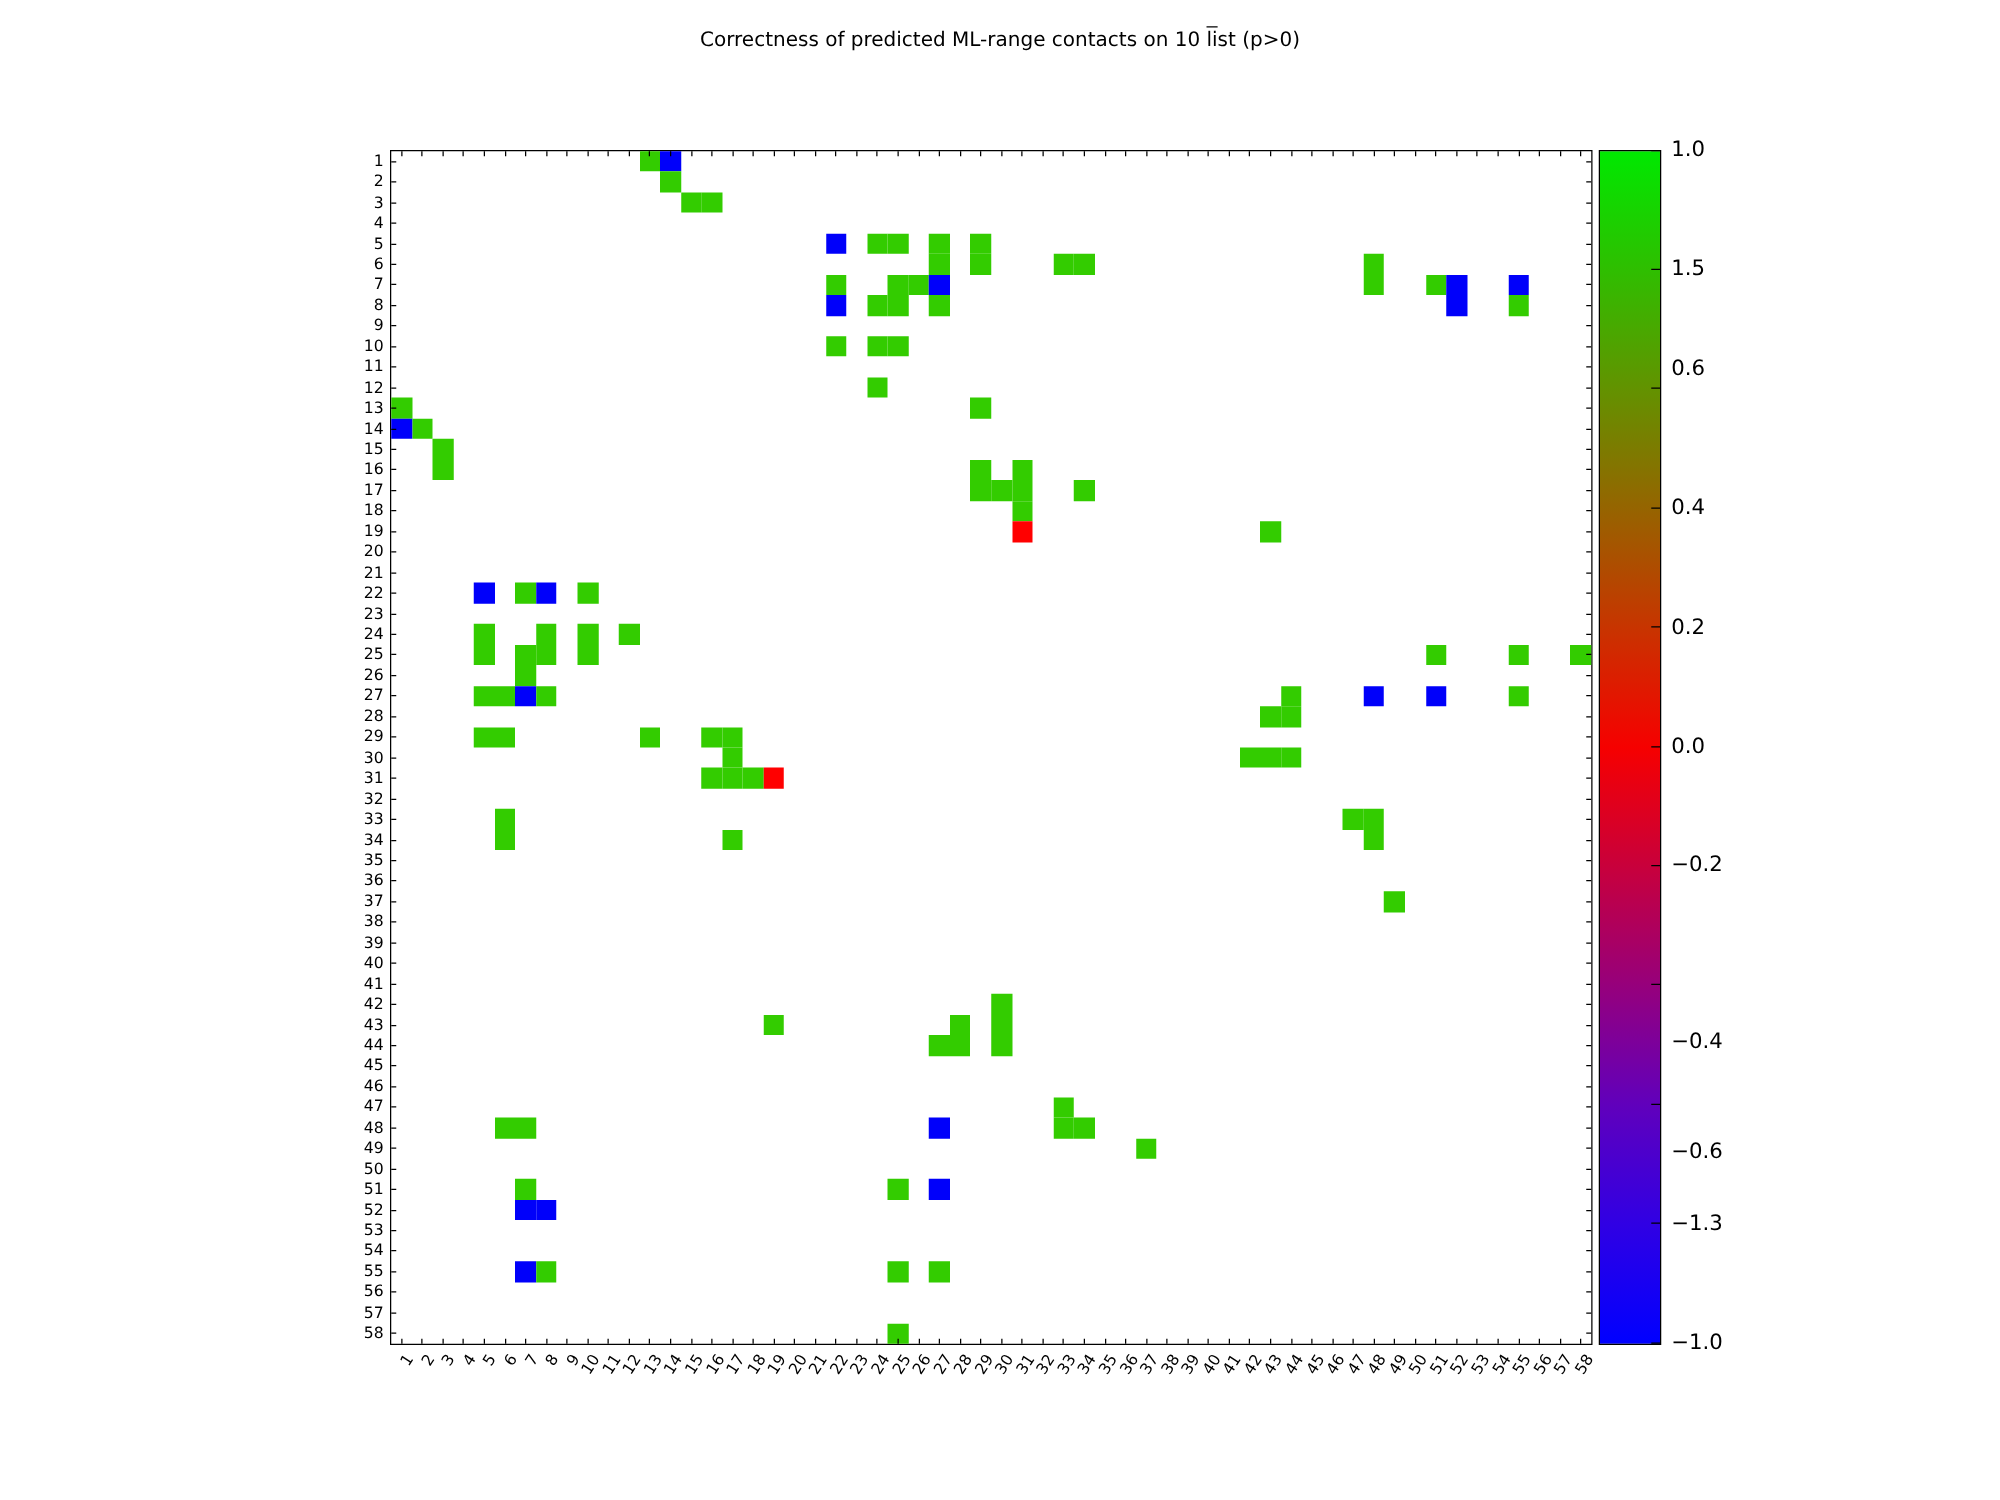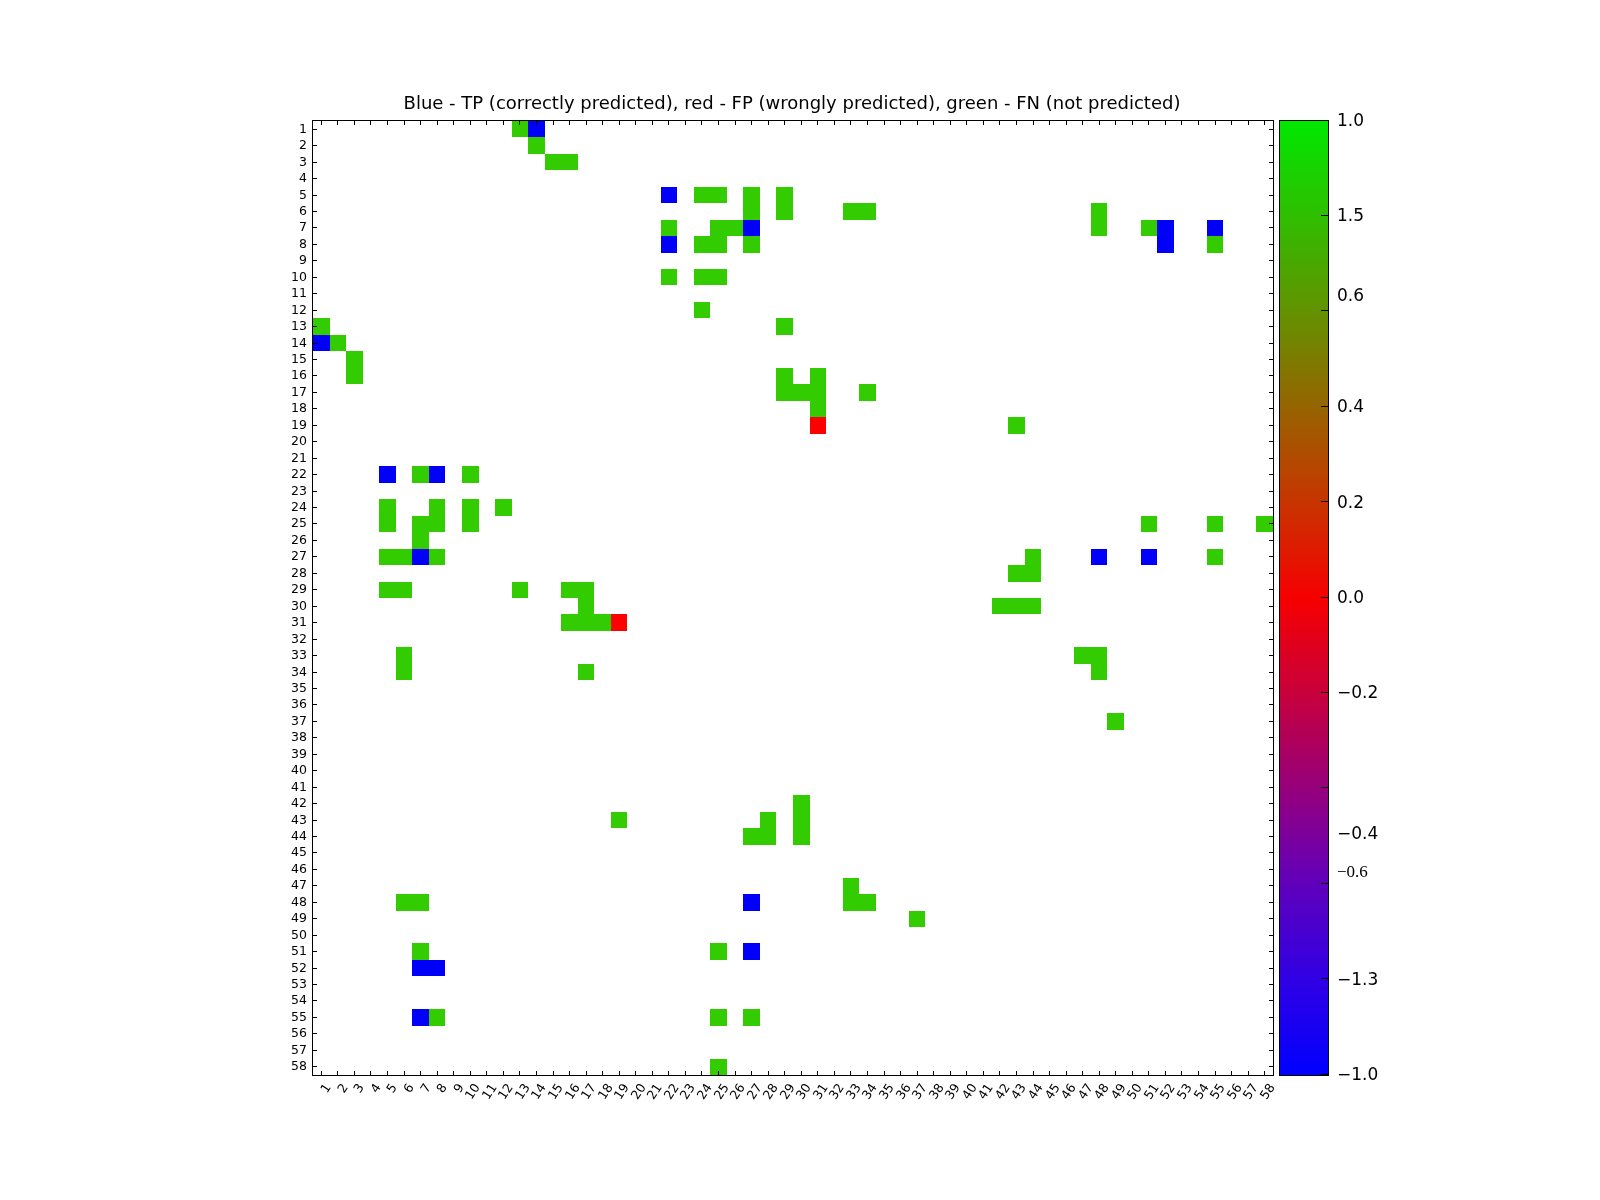--- a/index.html
+++ b/index.html
@@ -17,23 +17,23 @@
   .colorbar{position:absolute;left:1279px;top:120px;width:48px;height:954px;border:1px solid #000;box-sizing:content-box;}
   .cblab{position:absolute;left:1337px;font-size:17px;line-height:18px;white-space:nowrap;}
   .cbtick{position:absolute;background:#000;height:1px;width:7px;}
 </style>
 </head>
 <body>
 
 <div class="figure">
 
   <div class="suptitle">
+    <div><span>Correctness of predicted ML-range contacts on 10 </span><span class="ov">li</span><span>st (p&gt;0)</span></div>
   </div>
 
-  <div class="axes-title">Blue - TP (correctly predicted), red - FP (wrongly predicted), green - FN (not predicted)</div>
 
   <div class="plot" id="plot">
       <div class="cell" style="left: 198.621px; top: 0px; width: 16.5517px; height: 16.4483px; background: rgb(51, 204, 0);"></div>
       <div class="cell" style="left: 0px; top: 197.379px; width: 16.5517px; height: 16.4483px; background: rgb(51, 204, 0);"></div>
       <div class="cell" style="left: 215.172px; top: 0px; width: 16.5517px; height: 16.4483px; background: rgb(0, 0, 250);"></div>
       <div class="cell" style="left: 0px; top: 213.828px; width: 16.5517px; height: 16.4483px; background: rgb(0, 0, 250);"></div>
       <div class="cell" style="left: 215.172px; top: 16.4483px; width: 16.5517px; height: 16.4483px; background: rgb(51, 204, 0);"></div>
       <div class="cell" style="left: 16.5517px; top: 213.828px; width: 16.5517px; height: 16.4483px; background: rgb(51, 204, 0);"></div>
       <div class="cell" style="left: 231.724px; top: 32.8966px; width: 16.5517px; height: 16.4483px; background: rgb(51, 204, 0);"></div>
       <div class="cell" style="left: 33.1034px; top: 230.276px; width: 16.5517px; height: 16.4483px; background: rgb(51, 204, 0);"></div>
@@ -514,20 +514,20 @@
       <div class="cblab" style="top: 397.2px;">0.4</div>
       <div class="cbtick" style="left: 1321px; top: 501.1px;"></div>
       <div class="cblab" style="top: 492.6px;">0.2</div>
       <div class="cbtick" style="left: 1321px; top: 596.5px;"></div>
       <div class="cblab" style="top: 588px;">0.0</div>
       <div class="cbtick" style="left: 1321px; top: 691.9px;"></div>
       <div class="cblab" style="top: 683.4px;">−0.2</div>
       <div class="cbtick" style="left: 1321px; top: 787.3px;"></div>
       <div class="cblab" style="top: 824px;">−0.4</div>
       <div class="cbtick" style="left: 1321px; top: 882.7px;"></div>
-      <div class="cblab" style="top: 863px; font-family: Liberation Serif, serif;">−0.6</div>
+      <div class="cblab" style="top: 912px;">−0.6</div>
       <div class="cbtick" style="left: 1321px; top: 978.1px;"></div>
       <div class="cblab" style="top: 969.6px;">−1.3</div>
       <div class="cbtick" style="left: 1321px; top: 1073.5px;"></div>
       <div class="cblab" style="top: 1065px;">−1.0</div>
     </div>
 
 </div>
 
 </body></html>

